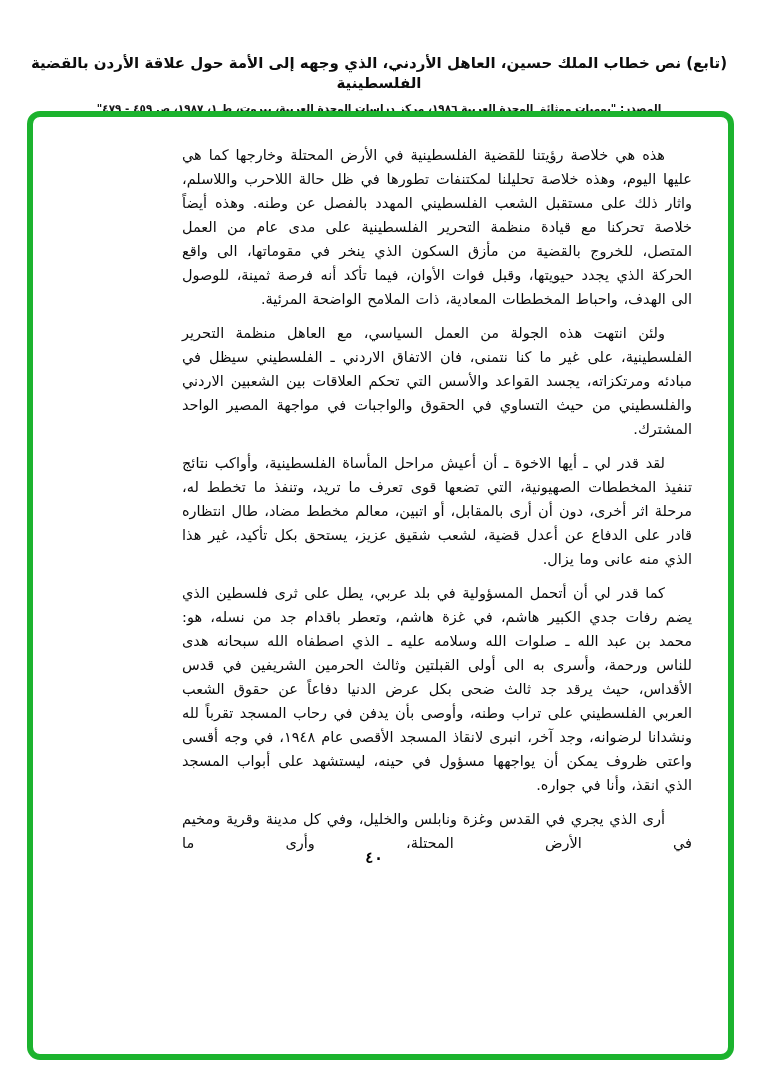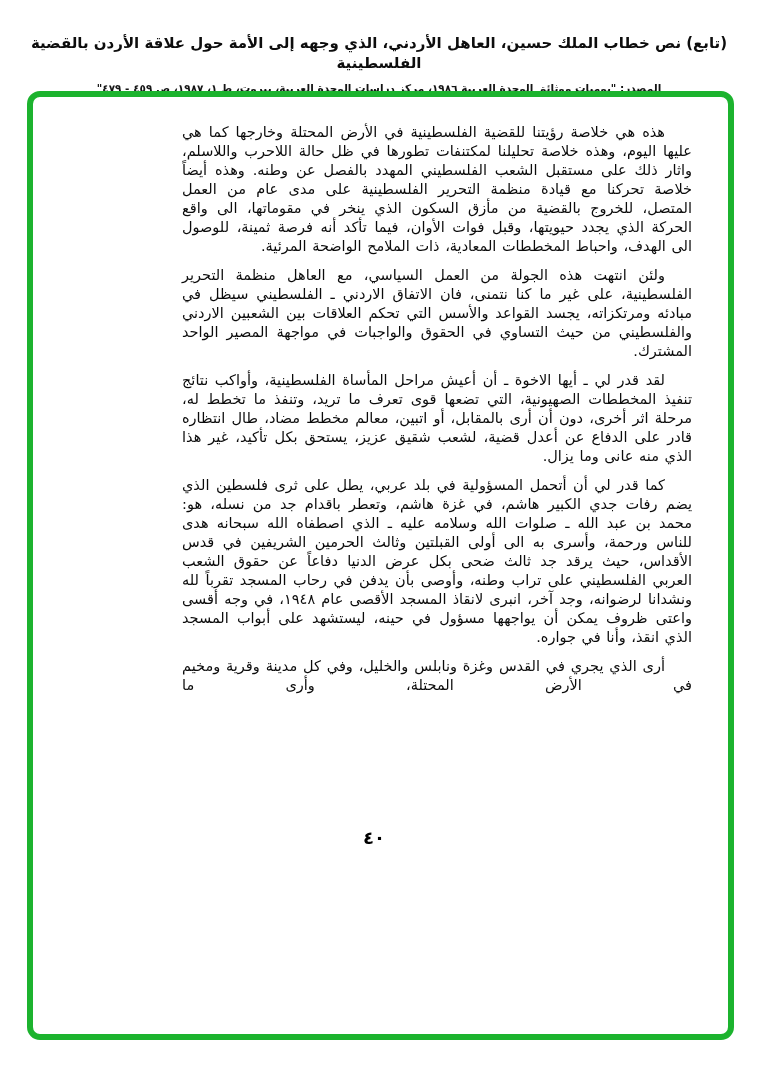--- a/index.html
+++ b/index.html
@@ -7,20 +7,21 @@
     width: 758px; height: 1078px;
     background: #ffffff;
     font-family: "DejaVu Sans", sans-serif;
     color: #0d0d0d;
     overflow: hidden;
   }
   .page {
     position: relative;
     width: 758px; height: 862px;
     direction: rtl;
+    margin-top: 20px;
   }
   .header {
     position: absolute;
     top: 33px; left: 20px; right: 20px;
     text-align: center;
   }
   .header-title {
     font-size: 15px;
     font-weight: bold;
     line-height: 20px;
@@ -41,37 +42,38 @@
     background: #ffffff;
   }
   .speech-text {
     position: absolute;
     top: 26px; right: 36px;
     width: 510px;
     direction: rtl;
   }
   .speech-text p {
     font-size: 14.5px;
-    line-height: 19px;
+    line-height: 24px;
     text-align: justify;
     text-align-last: right;
     text-indent: 27px;
     word-spacing: 1px;
     margin-bottom: 10px;
     color: #0b0b0b;
   }
   .speech-text p.no-indent { text-indent: 0; }
   .speech-text p.continues { text-align-last: justify; }
   .page-number {
     position: absolute;
     bottom: 14px; left: 0; right: 10px;
     text-align: center;
-    font-size: 18px;
+    font-size: 15px;
     font-weight: bold;
     color: #000000;
+    font-family: Liberation Mono, monospace;
   }
 </style>
 </head>
 <body>
 
 <div class="page">
 
   <div class="header">
     <div class="header-title">(تابع) نص خطاب الملك حسين، العاهل الأردني، الذي وجهه إلى الأمة حول علاقة الأردن بالقضية الفلسطينية</div>
     <div class="header-source">المصدر:  "يوميات ووثائق الوحدة العربية ١٩٨٦، مركز دراسات الوحدة العربية، بيروت، ط ١، ١٩٨٧، ص ٤٥٩ - ٤٧٩"</div>

